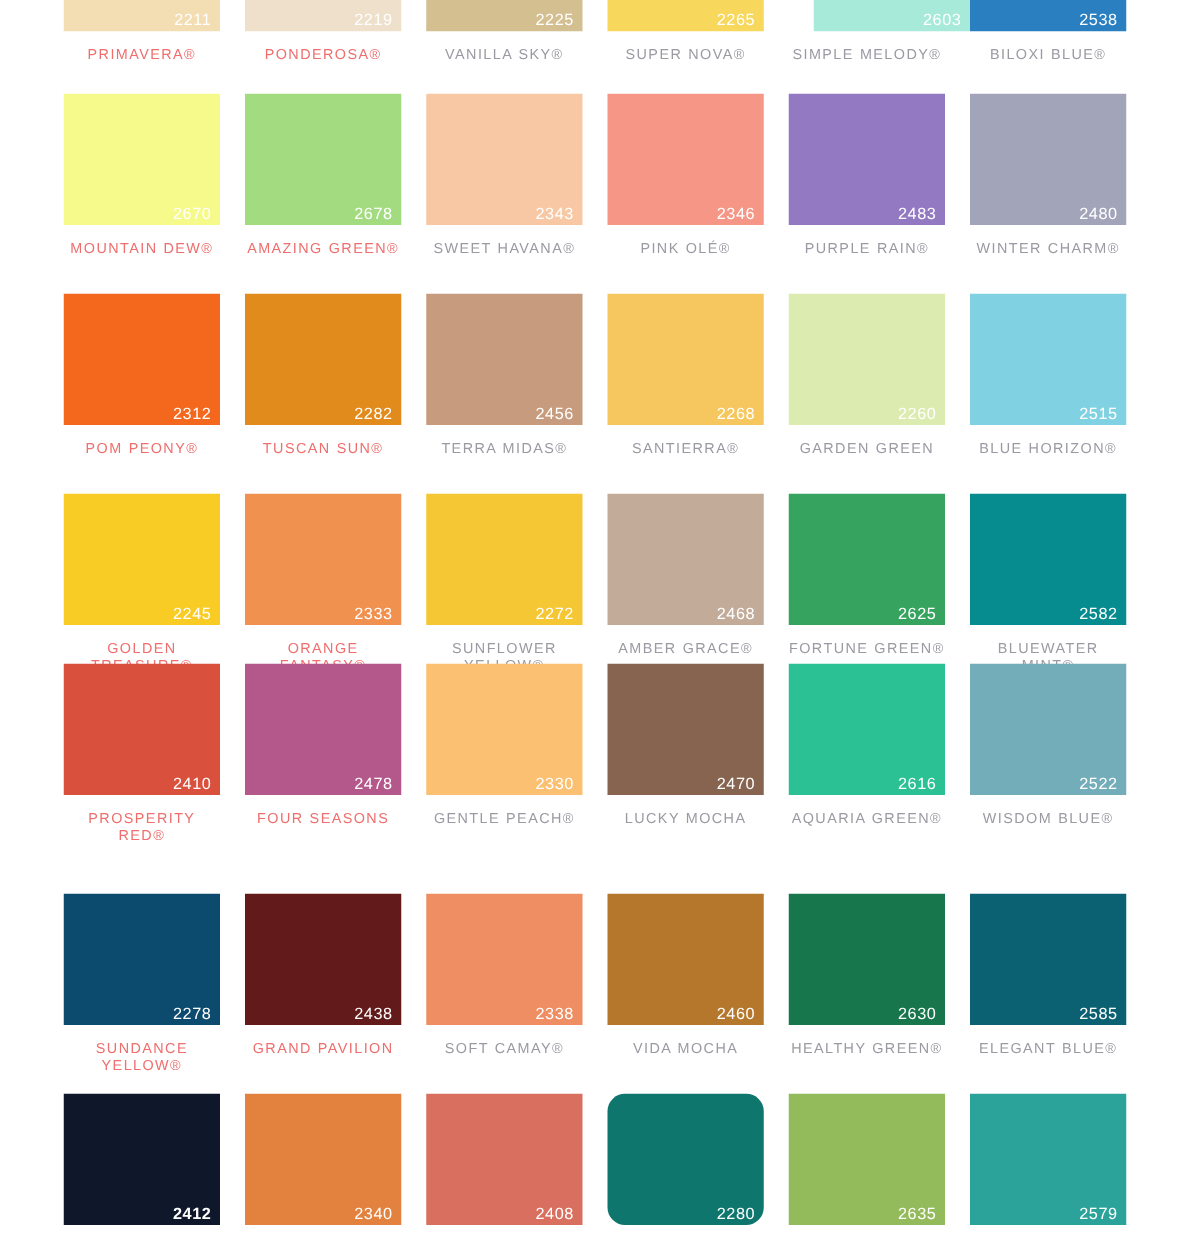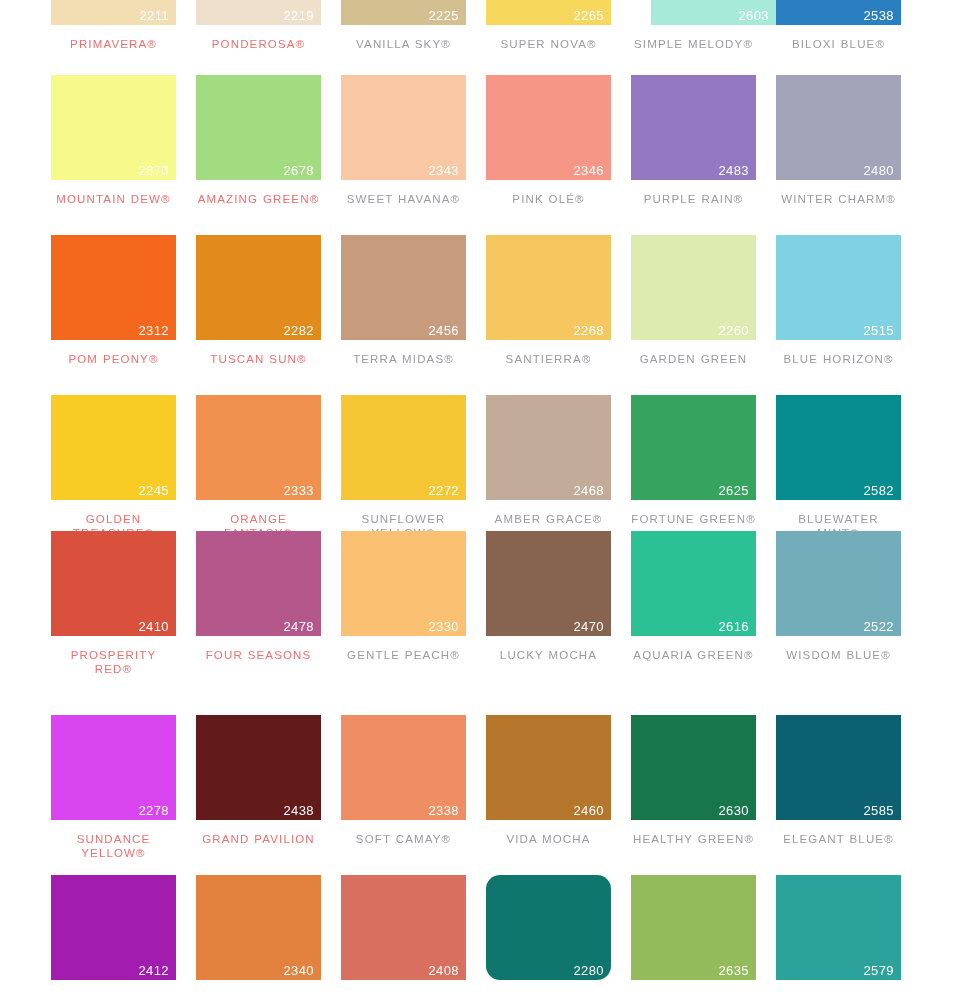--- a/index.html
+++ b/index.html
@@ -270,21 +270,21 @@
       </div>
       <div class="swatch-cell">
         <div class="swatch-chip" style="background: rgb(115, 173, 185);">
           <span class="swatch-code">2522</span>
         </div>
         <div class="swatch-name name-gray">WISDOM BLUE®</div>
       </div>
     </div>
     <div class="swatch-row" style="top: 715px;">
       <div class="swatch-cell">
-        <div class="swatch-chip" style="background: #d946ef;">
+        <div class="swatch-chip" style="background: #0c4a6e;">
           <span class="swatch-code">2278</span>
         </div>
         <div class="swatch-name name-red">SUNDANCE YELLOW®</div>
       </div>
       <div class="swatch-cell">
         <div class="swatch-chip" style="background: rgb(99, 26, 26);">
           <span class="swatch-code">2438</span>
         </div>
         <div class="swatch-name name-red">GRAND PAVILION</div>
       </div>
@@ -308,21 +308,21 @@
       </div>
       <div class="swatch-cell">
         <div class="swatch-chip" style="background: rgb(11, 97, 113);">
           <span class="swatch-code">2585</span>
         </div>
         <div class="swatch-name name-gray">ELEGANT BLUE®</div>
       </div>
     </div>
     <div class="swatch-row" style="top: 875px;">
       <div class="swatch-cell">
-        <div class="swatch-chip" style="background: #a21caf;">
+        <div class="swatch-chip" style="background: #0f172a; font-weight: bold;">
           <span class="swatch-code">2412</span>
         </div>
       </div>
       <div class="swatch-cell">
         <div class="swatch-chip" style="background: rgb(226, 130, 62);">
           <span class="swatch-code">2340</span>
         </div>
       </div>
       <div class="swatch-cell">
         <div class="swatch-chip" style="background: rgb(217, 111, 95); text-align: center;">

